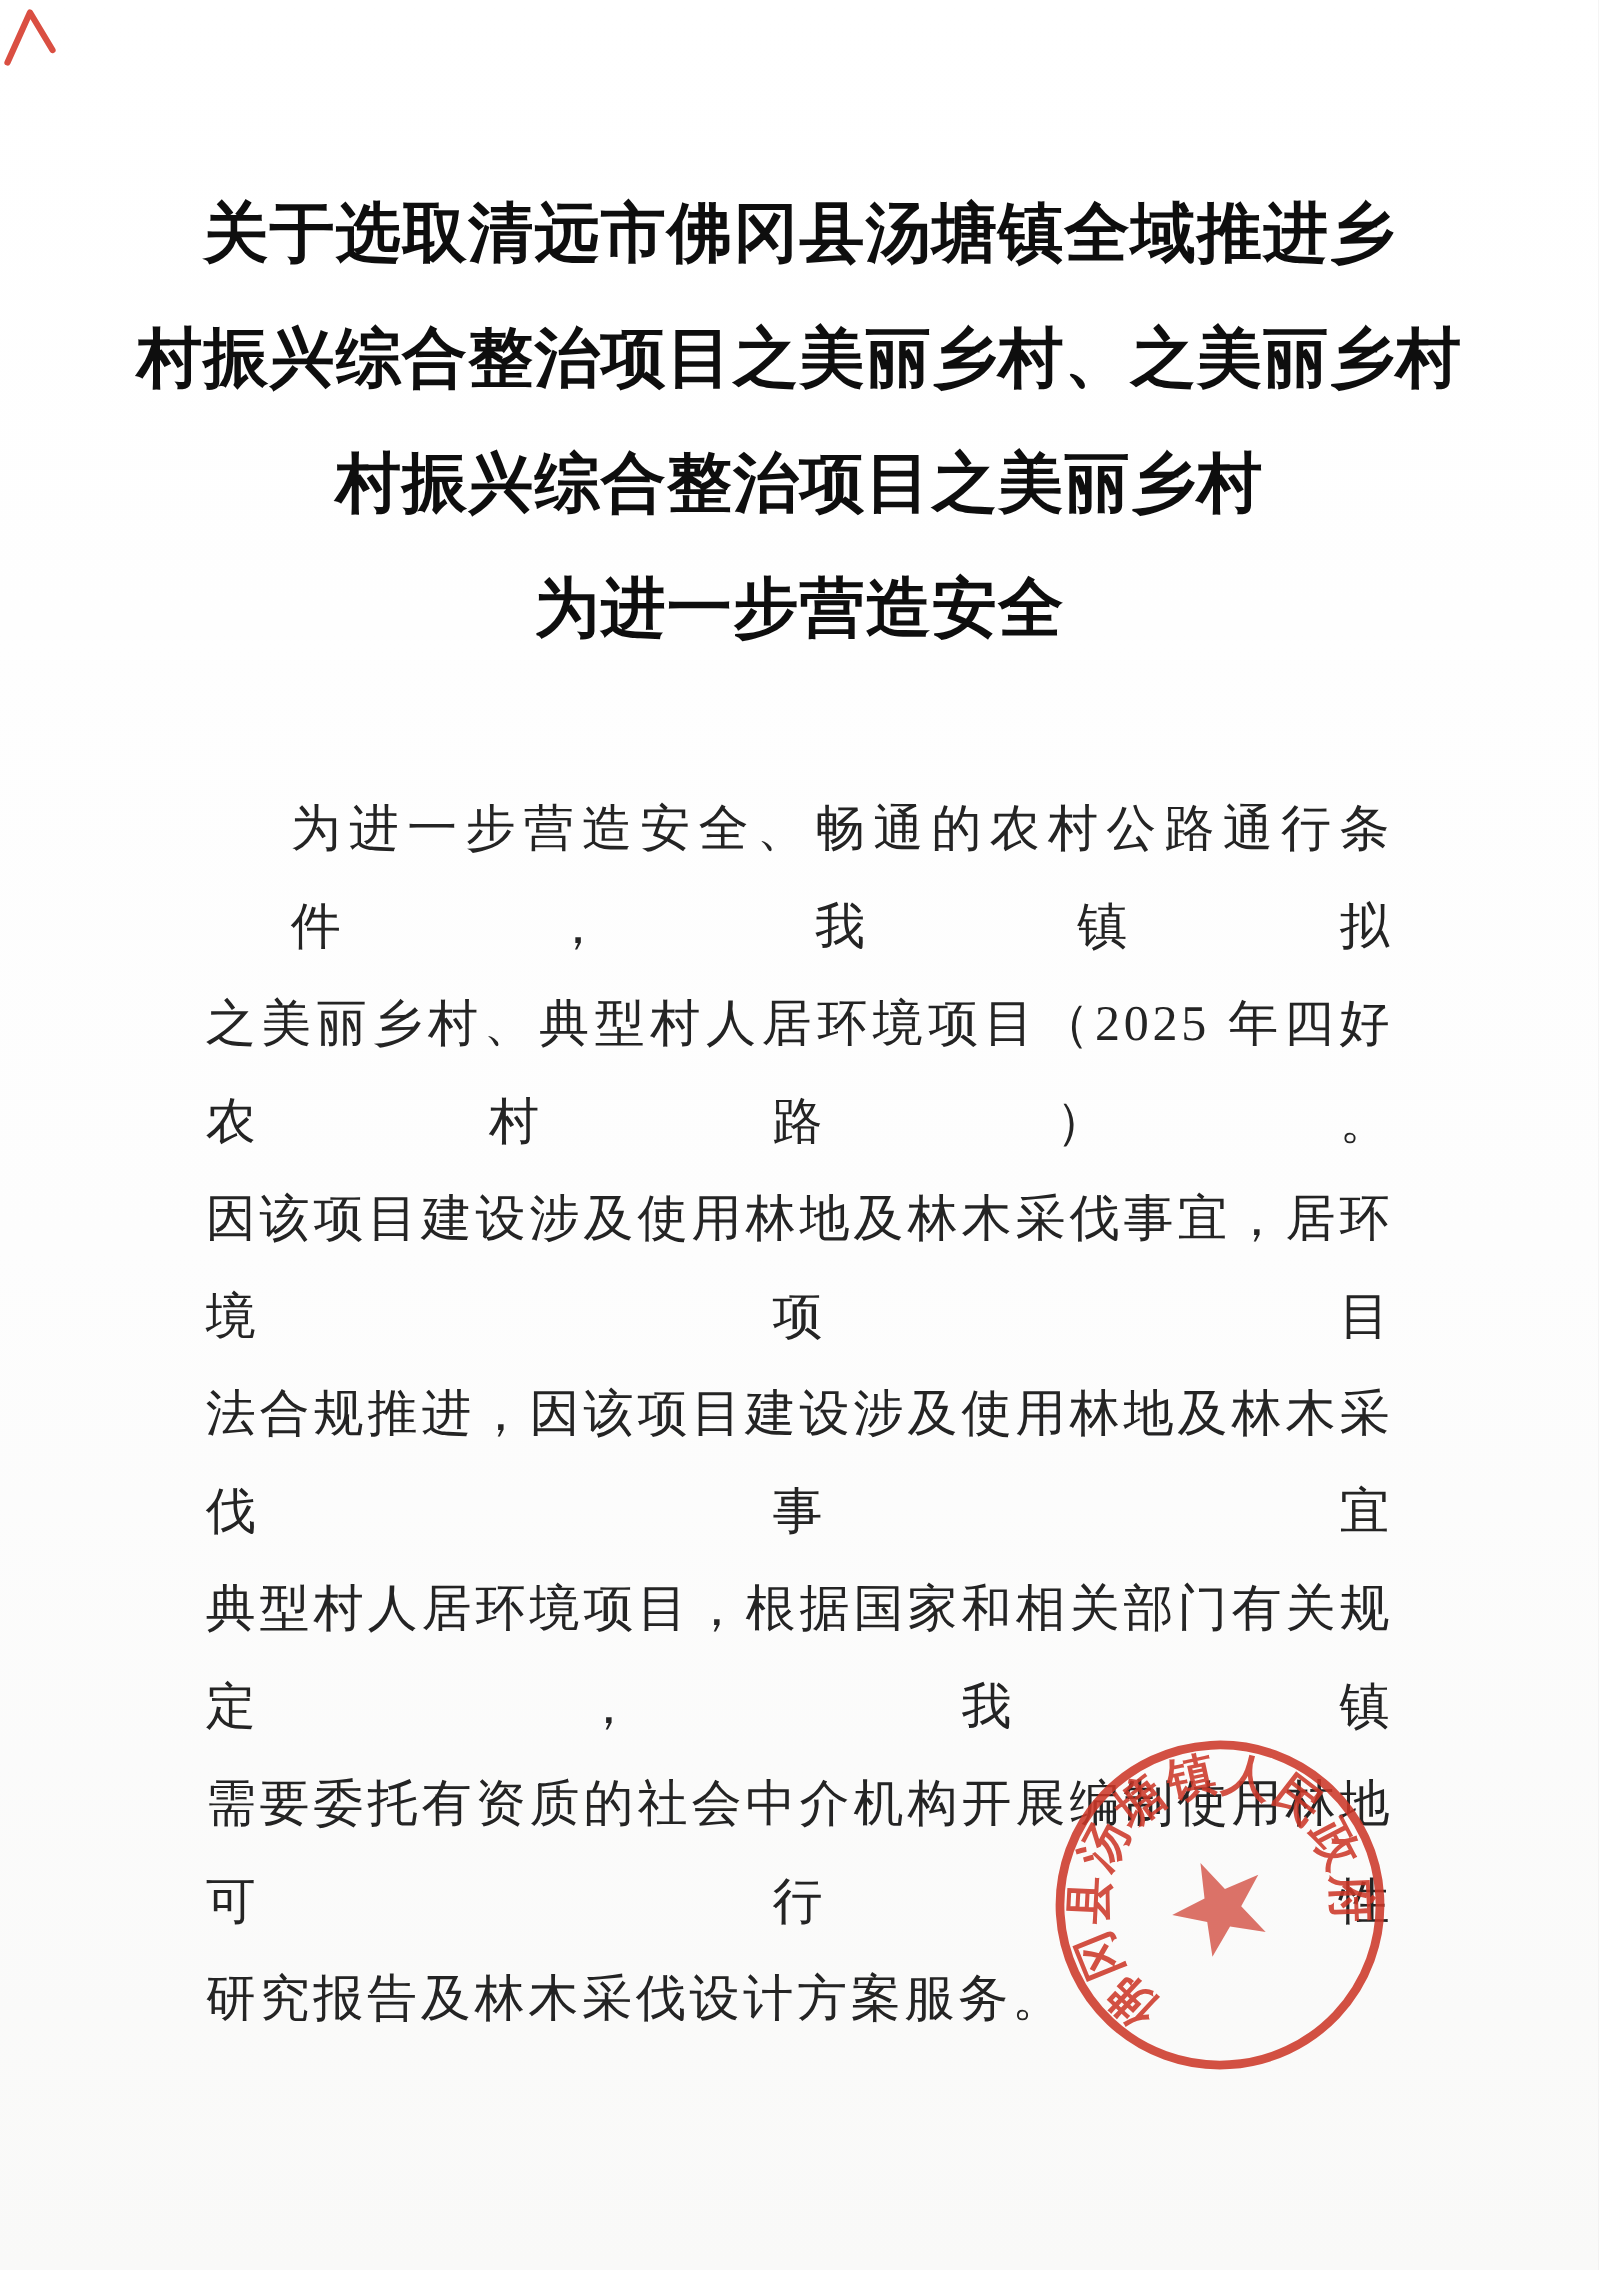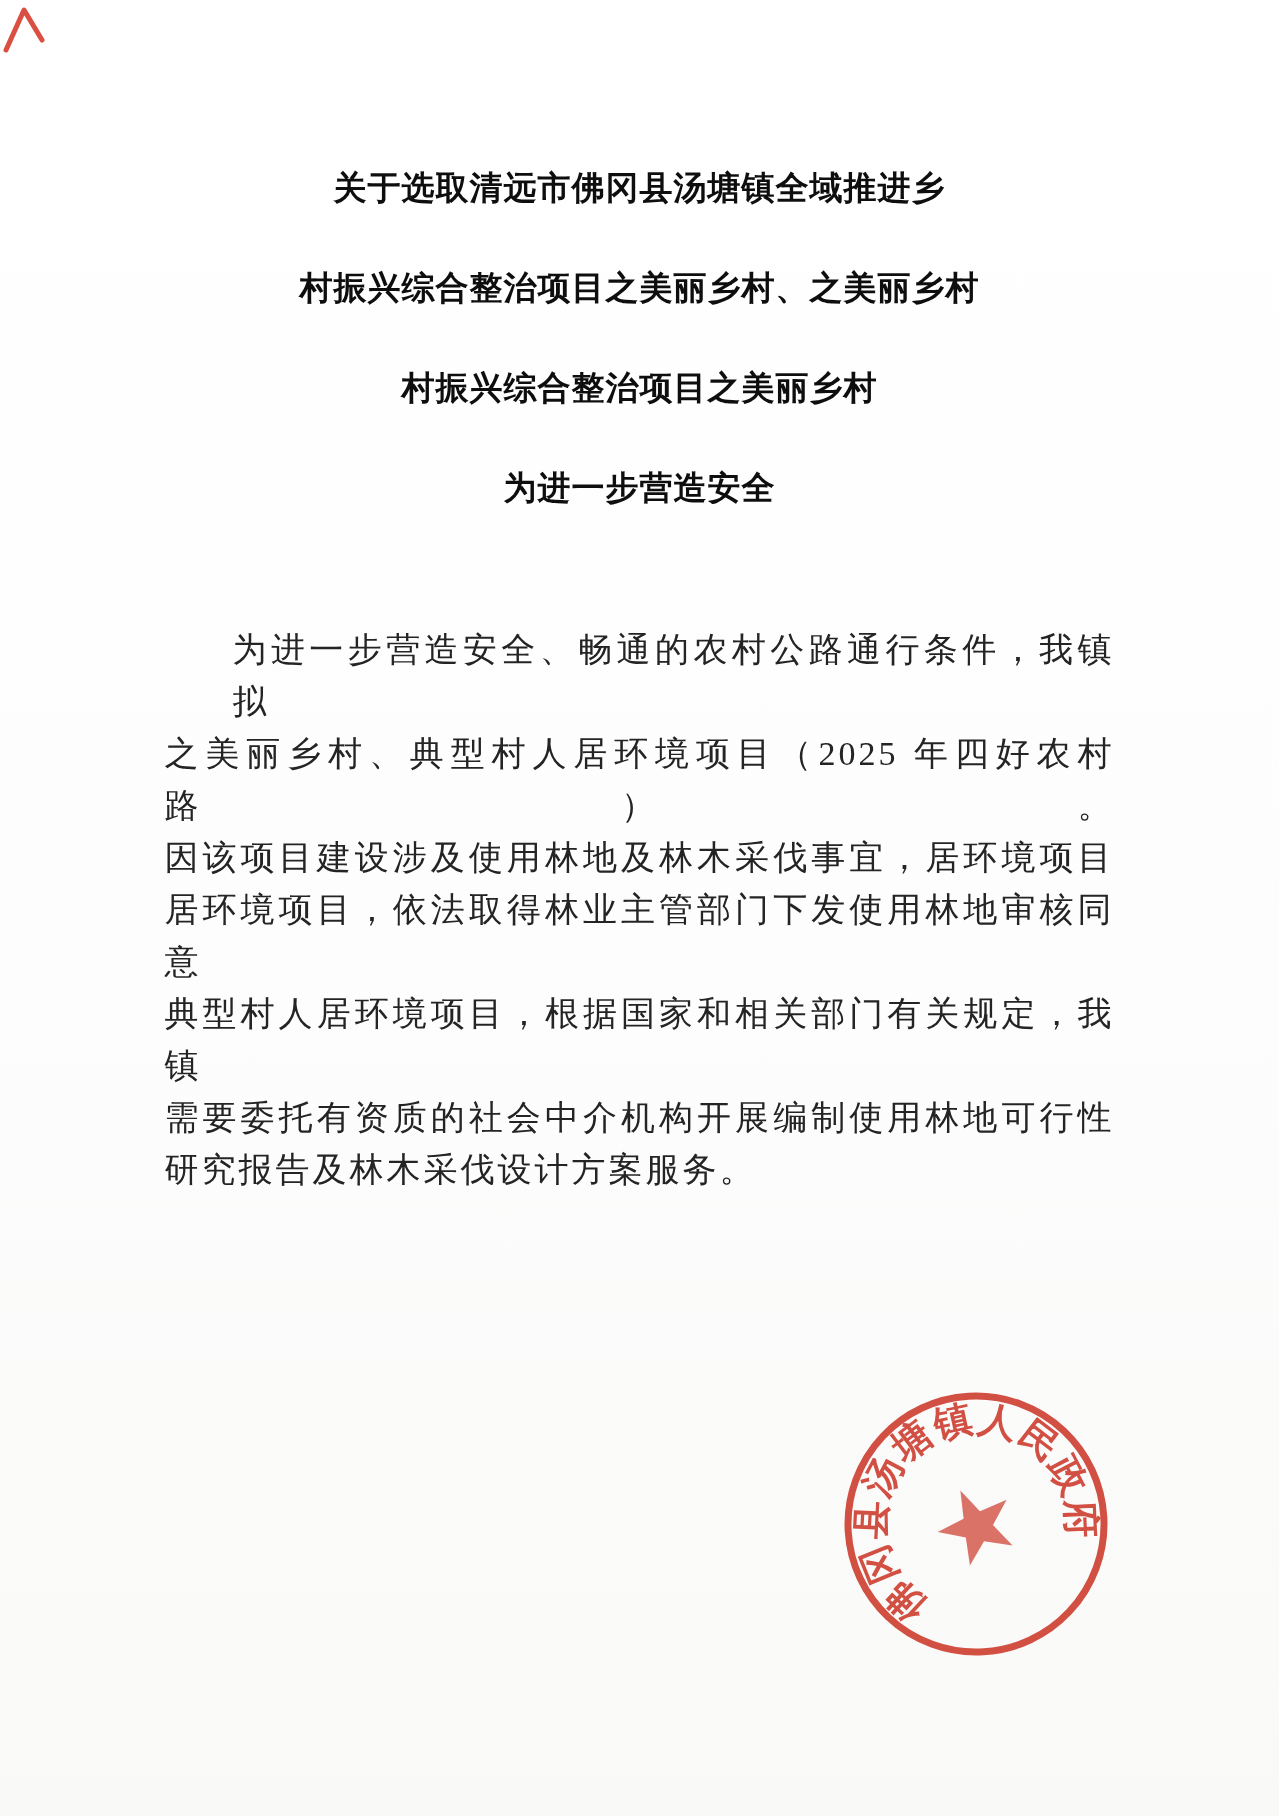--- a/index.html
+++ b/index.html
@@ -8,26 +8,26 @@
     width:1279px;height:1816px;
     margin:0 auto;
     background:linear-gradient(180deg,#ffffff 0%,#fdfdfd 55%,#f9f9f8 100%);
     overflow:hidden;
     font-family:"Liberation Serif","DejaVu Serif",serif;
     color:#1c1c1c;
   }
   .pen-mark{position:absolute;left:2px;top:2px;width:48px;height:58px;opacity:.9;}
   .title{margin-top:138px;text-align:center;}
   .title-line{
-    font-size:33px;line-height:100px;font-weight:700;
+    font-size:52px;line-height:100px;font-weight:700;
     letter-spacing:1px;color:#0e0e0e;white-space:nowrap;
   }
   .doc-body{width:950px;margin:86px auto 0 auto;}
   .body-line{
-    font-size:34px;line-height:52px;color:#242424;
+    font-size:40px;line-height:78px;color:#242424;
     letter-spacing:3px;white-space:nowrap;
     text-align:justify;text-align-last:justify;white-space:normal;
   }
   .body-line.first{padding-left:68px;}
   .body-line.last{text-align:center;text-align-last:left;}
   .stamp{position:absolute;left:840px;top:1388px;width:272px;height:272px;pointer-events:none;}
 </style>
 </head>
 <body>
 
@@ -41,21 +41,21 @@
     <div class="title-line">关于选取清远市佛冈县汤塘镇全域推进乡</div>
     <div class="title-line">村振兴综合整治项目之美丽乡村、之美丽乡村</div>
     <div class="title-line">村振兴综合整治项目之美丽乡村</div>
     <div class="title-line">为进一步营造安全</div>
   </div>
 
   <div class="doc-body">
     <div class="body-line first">为进一步营造安全、畅通的农村公路通行条件，我镇拟</div>
     <div class="body-line">之美丽乡村、典型村人居环境项目（2025 年四好农村路）。</div>
     <div class="body-line">因该项目建设涉及使用林地及林木采伐事宜，居环境项目</div>
-    <div class="body-line">居环境项目，依法取得林业主管部门下发使用林地审核同意</div>
+    <div class="body-line">法合规推进，因该项目建设涉及使用林地及林木采伐事宜</div>
     <div class="body-line">典型村人居环境项目，根据国家和相关部门有关规定，我镇</div>
     <div class="body-line">需要委托有资质的社会中介机构开展编制使用林地可行性</div>
     <div class="body-line last">研究报告及林木采伐设计方案服务。</div>
   </div>
 
   <svg class="stamp" viewBox="0 0 272 272">
     <g transform="rotate(-25 136 136)" opacity="0.87">
       <circle cx="136" cy="136" r="128" fill="none" stroke-width="7" stroke="#cd3728"></circle>
       <path id="sealArc" d="M 90 216 A 92 92 0 1 1 182 216" fill="none"></path>
       <text font-size="38" font-weight="bold" letter-spacing="2" font-family="Liberation Serif, DejaVu Serif, serif" fill="#cd3728">

